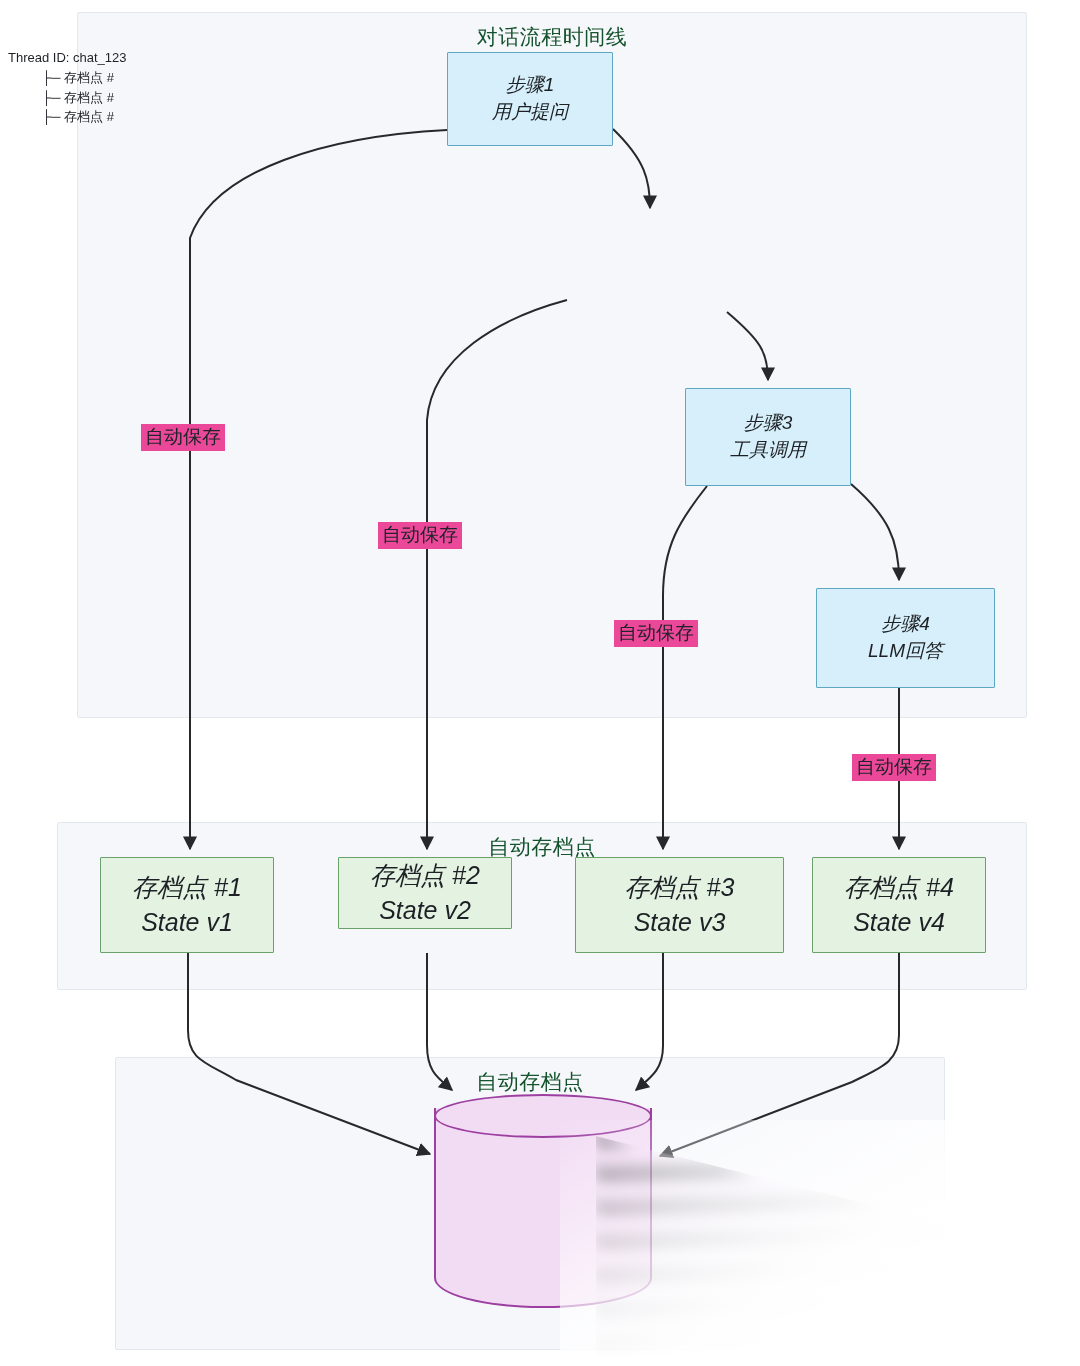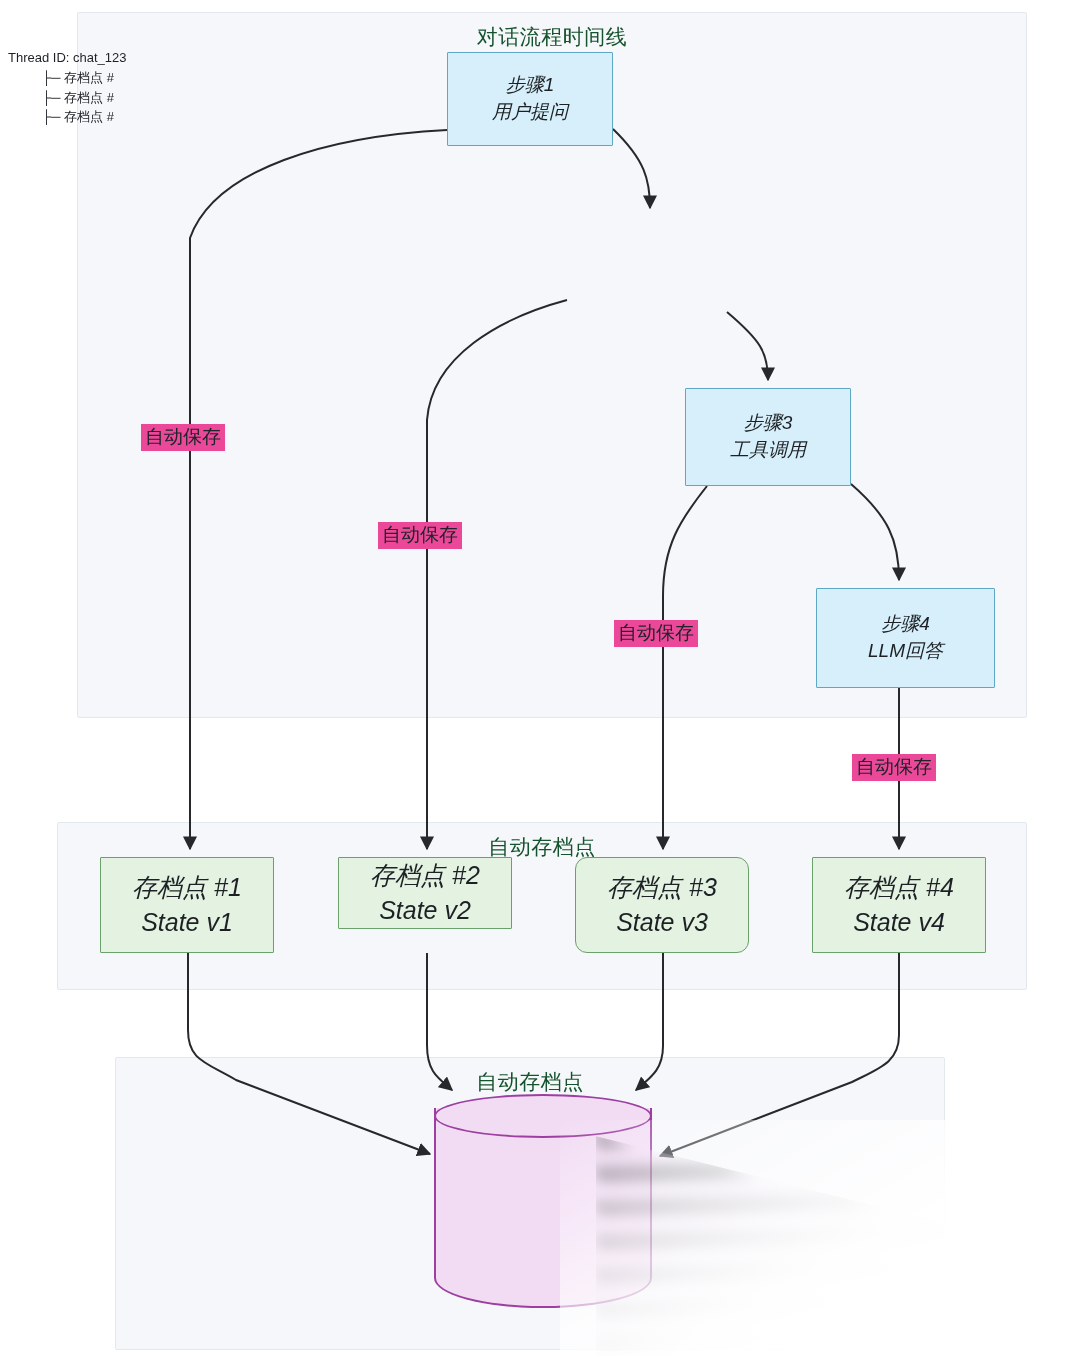--- a/index.html
+++ b/index.html
@@ -85,21 +85,21 @@
     font-size: 25px;
   }
 
   #node-step1 { left: 447px; top: 52px;  width: 166px; height: 94px; }
   #node-step2 { left: 567px; top: 216px; width: 160px; height: 98px; }
   #node-step3 { left: 685px; top: 388px; width: 166px; height: 98px; }
   #node-step4 { left: 816px; top: 588px; width: 179px; height: 100px; }
 
   #node-snap1 { left: 100px; top: 857px; width: 174px; height: 96px; }
   #node-snap2 { left: 338px; top: 857px; width: 174px; height: 72px; }
-  #node-snap3 { left: 575px; top: 857px; width: 174px; height: 96px; border-radius: 12px; }
+  #node-snap3 { left: 575px; top: 857px; width: 209px; height: 96px; }
   #node-snap4 { left: 812px; top: 857px; width: 174px; height: 96px; }
 
   
   .edge-label {
     position: absolute;
     background: #ec4899;
     color: #20232a;
     font-size: 19px;
     padding: 2px 4px;
     white-space: nowrap;

